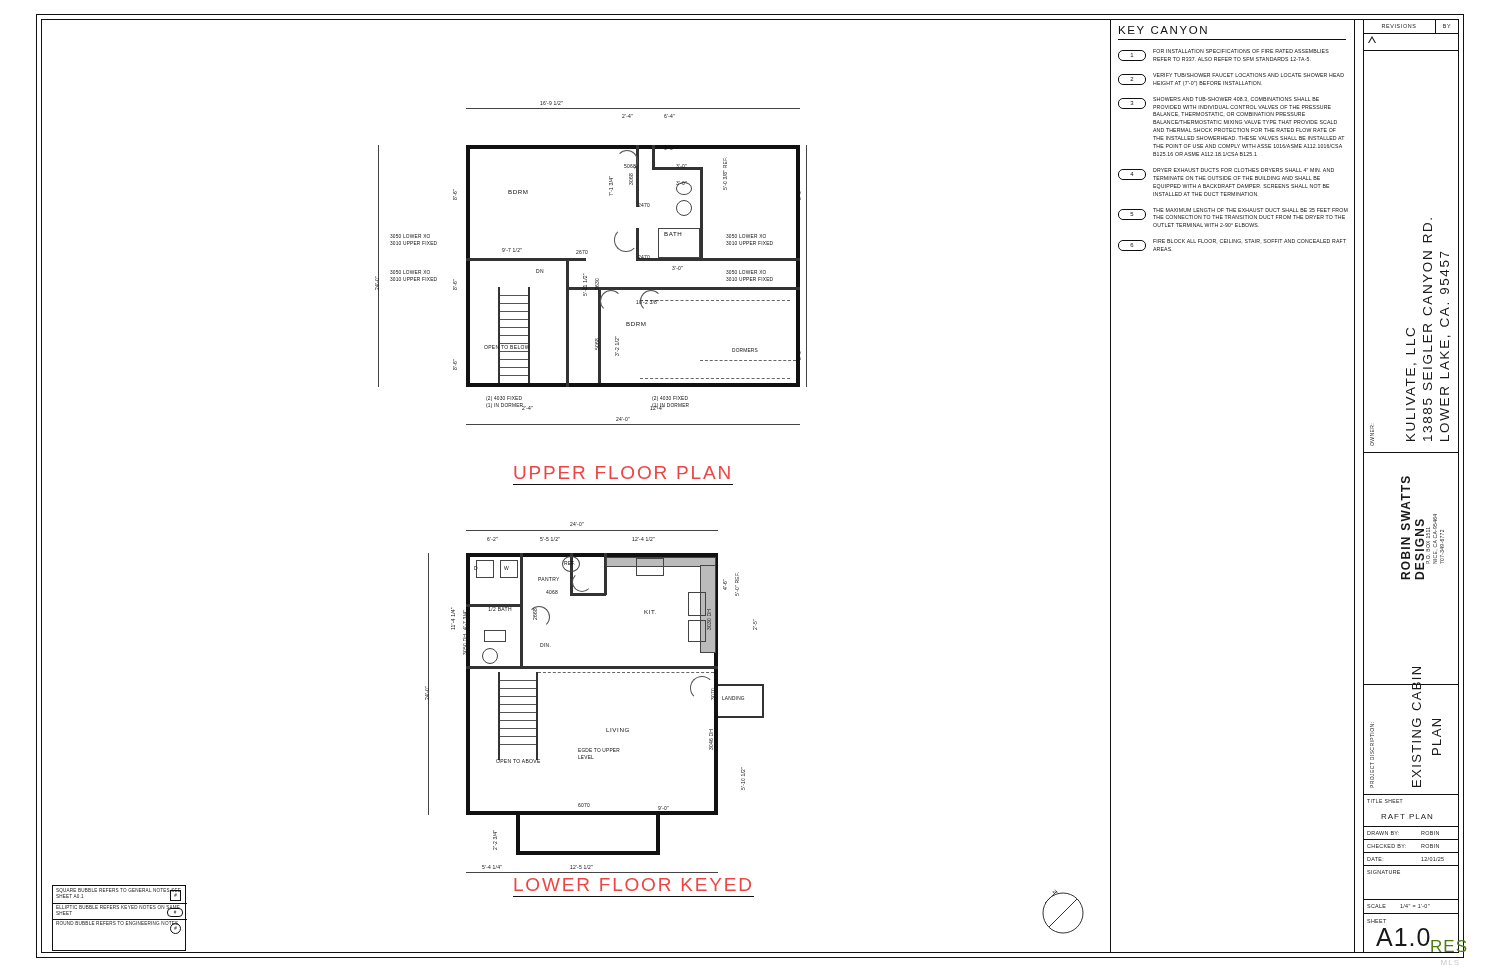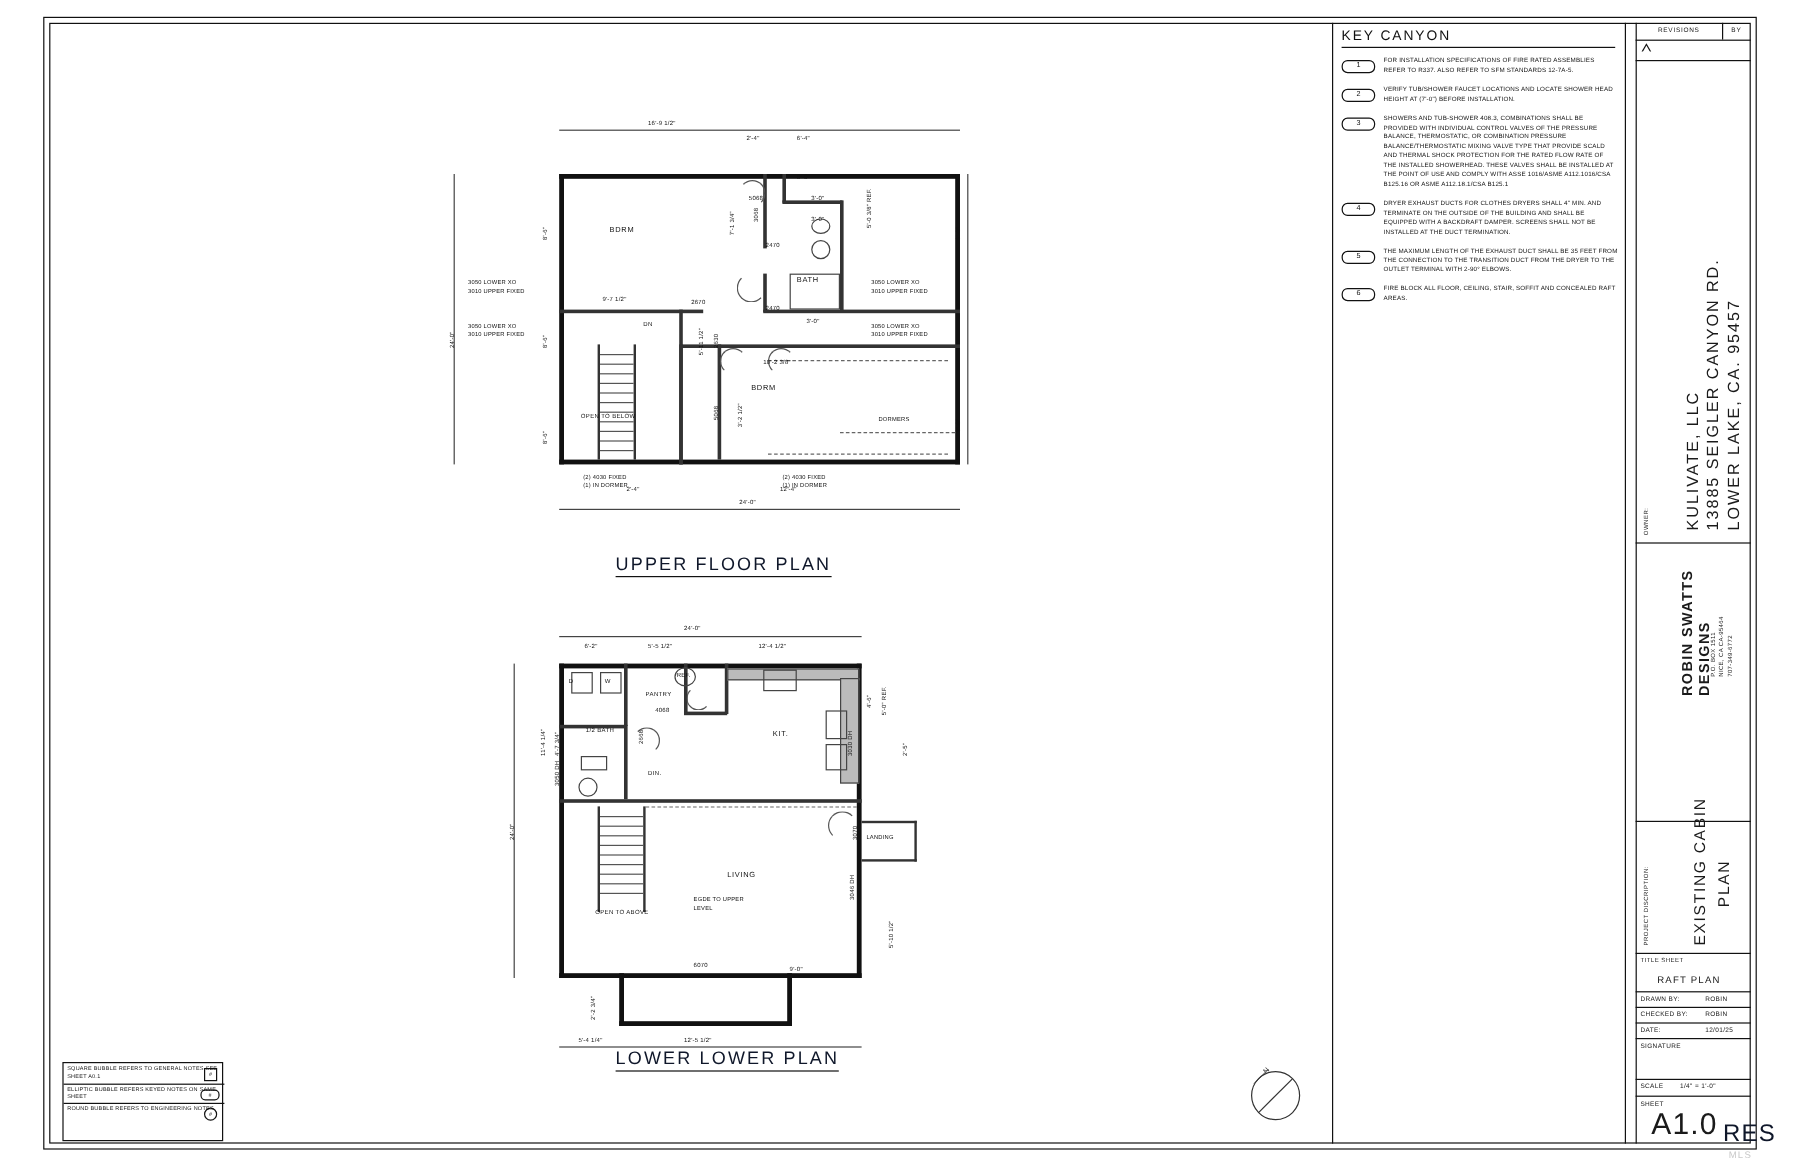--- a/index.html
+++ b/index.html
@@ -68,39 +68,39 @@
   
   .legend{position:absolute;left:52px;top:885px;width:134px;height:66px;border:1px solid #111;box-sizing:border-box;}
   .lg-row{position:absolute;left:0;width:134px;height:16.5px;border-bottom:1px solid #111;}
   .lg-row:last-child{border-bottom:0;}
   .lg-txt{position:absolute;left:3px;top:2px;font-size:4.6px;line-height:1.35;letter-spacing:.2px;}
   .lg-sq{position:absolute;right:6px;top:4px;width:9px;height:9px;border:0.8px solid #111;font-size:4.5px;text-align:center;line-height:9px;}
   .lg-el{position:absolute;right:4px;top:5px;width:14px;height:7px;border:0.8px solid #111;border-radius:4px;font-size:4.5px;text-align:center;line-height:7px;}
   .lg-ci{position:absolute;right:6px;top:4px;width:9px;height:9px;border:0.8px solid #111;border-radius:50%;font-size:4.5px;text-align:center;line-height:9px;}
 
   
-  .plan-title{position:absolute;font-size:15px;letter-spacing:1.8px;color:#0f172a;}
+  .plan-title{position:absolute;font-size:19px;letter-spacing:1.8px;color:#ef4444;}
   .plan-title u{text-decoration:none;border-bottom:1px solid #111;padding-bottom:1px;}
 
   
   .wall{position:absolute;background:#111;}
   .thinwall{position:absolute;background:#333;}
   .dimline{position:absolute;background:#444;}
   .dimtxt{position:absolute;font-size:5px;letter-spacing:.2px;color:#111;white-space:nowrap;}
   .dimtxt.v{transform:rotate(-90deg);transform-origin:left top;}
   .rmlbl{position:absolute;font-size:6.2px;letter-spacing:.6px;color:#111;white-space:nowrap;}
   .rmlbl.sm{font-size:5px;letter-spacing:.3px;}
   .note{position:absolute;font-size:4.8px;letter-spacing:.2px;color:#111;white-space:nowrap;line-height:1.4;}
   .stair-step{position:absolute;background:#555;height:1px;}
   .door-arc{position:absolute;border:0.8px solid #555;border-radius:50%;}
   .fix{position:absolute;border:0.8px solid #444;}
   .dashed{position:absolute;border-top:0.8px dashed #666;}
 
   .north{position:absolute;left:1035px;top:885px;width:52px;height:52px;}
-  .wm{position:absolute;right:20px;bottom:14px;font-size:20px;color:#0f172a;letter-spacing:1px;}
+  .wm{position:absolute;right:32px;bottom:14px;font-size:17px;color:#4d7c0f;letter-spacing:1px;}
   .wm2{position:absolute;right:40px;bottom:4px;font-size:8px;color:#c9c9c9;letter-spacing:1px;}
 </style>
 </head>
 <body>
 
 <div id="sheet">
 
   <div class="outer-border"></div>
   <div class="inner-border"></div>
   <div class="vdiv a"></div>
@@ -418,19 +418,19 @@
     <div class="dimtxt" style="left:504px;top:565px;">W</div>
     <div class="dimtxt" style="left:564px;top:560px;">REF.</div>
     <div class="dimtxt" style="left:546px;top:589px;">4068</div>
     <div class="dimtxt v" style="left:532px;top:620px;">2668</div>
     <div class="dimtxt v" style="left:710px;top:700px;">3070</div>
     <div class="dimtxt" style="left:578px;top:802px;">6070</div>
     <div class="dimtxt v" style="left:462px;top:655px;">3050 DH</div>
     <div class="dimtxt v" style="left:706px;top:630px;">3030 DH</div>
     <div class="dimtxt v" style="left:708px;top:750px;">3046 DH</div>
 
-    <div class="plan-title" style="left:513px;top:874px;"><u>LOWER LOWER PLAN</u></div>
+    <div class="plan-title" style="left:513px;top:874px;"><u>LOWER FLOOR KEYED</u></div>
   </div>
 
   <div class="wm">RES</div>
   <div class="wm2">MLS</div>
 
 </div>
 
 </body></html>

